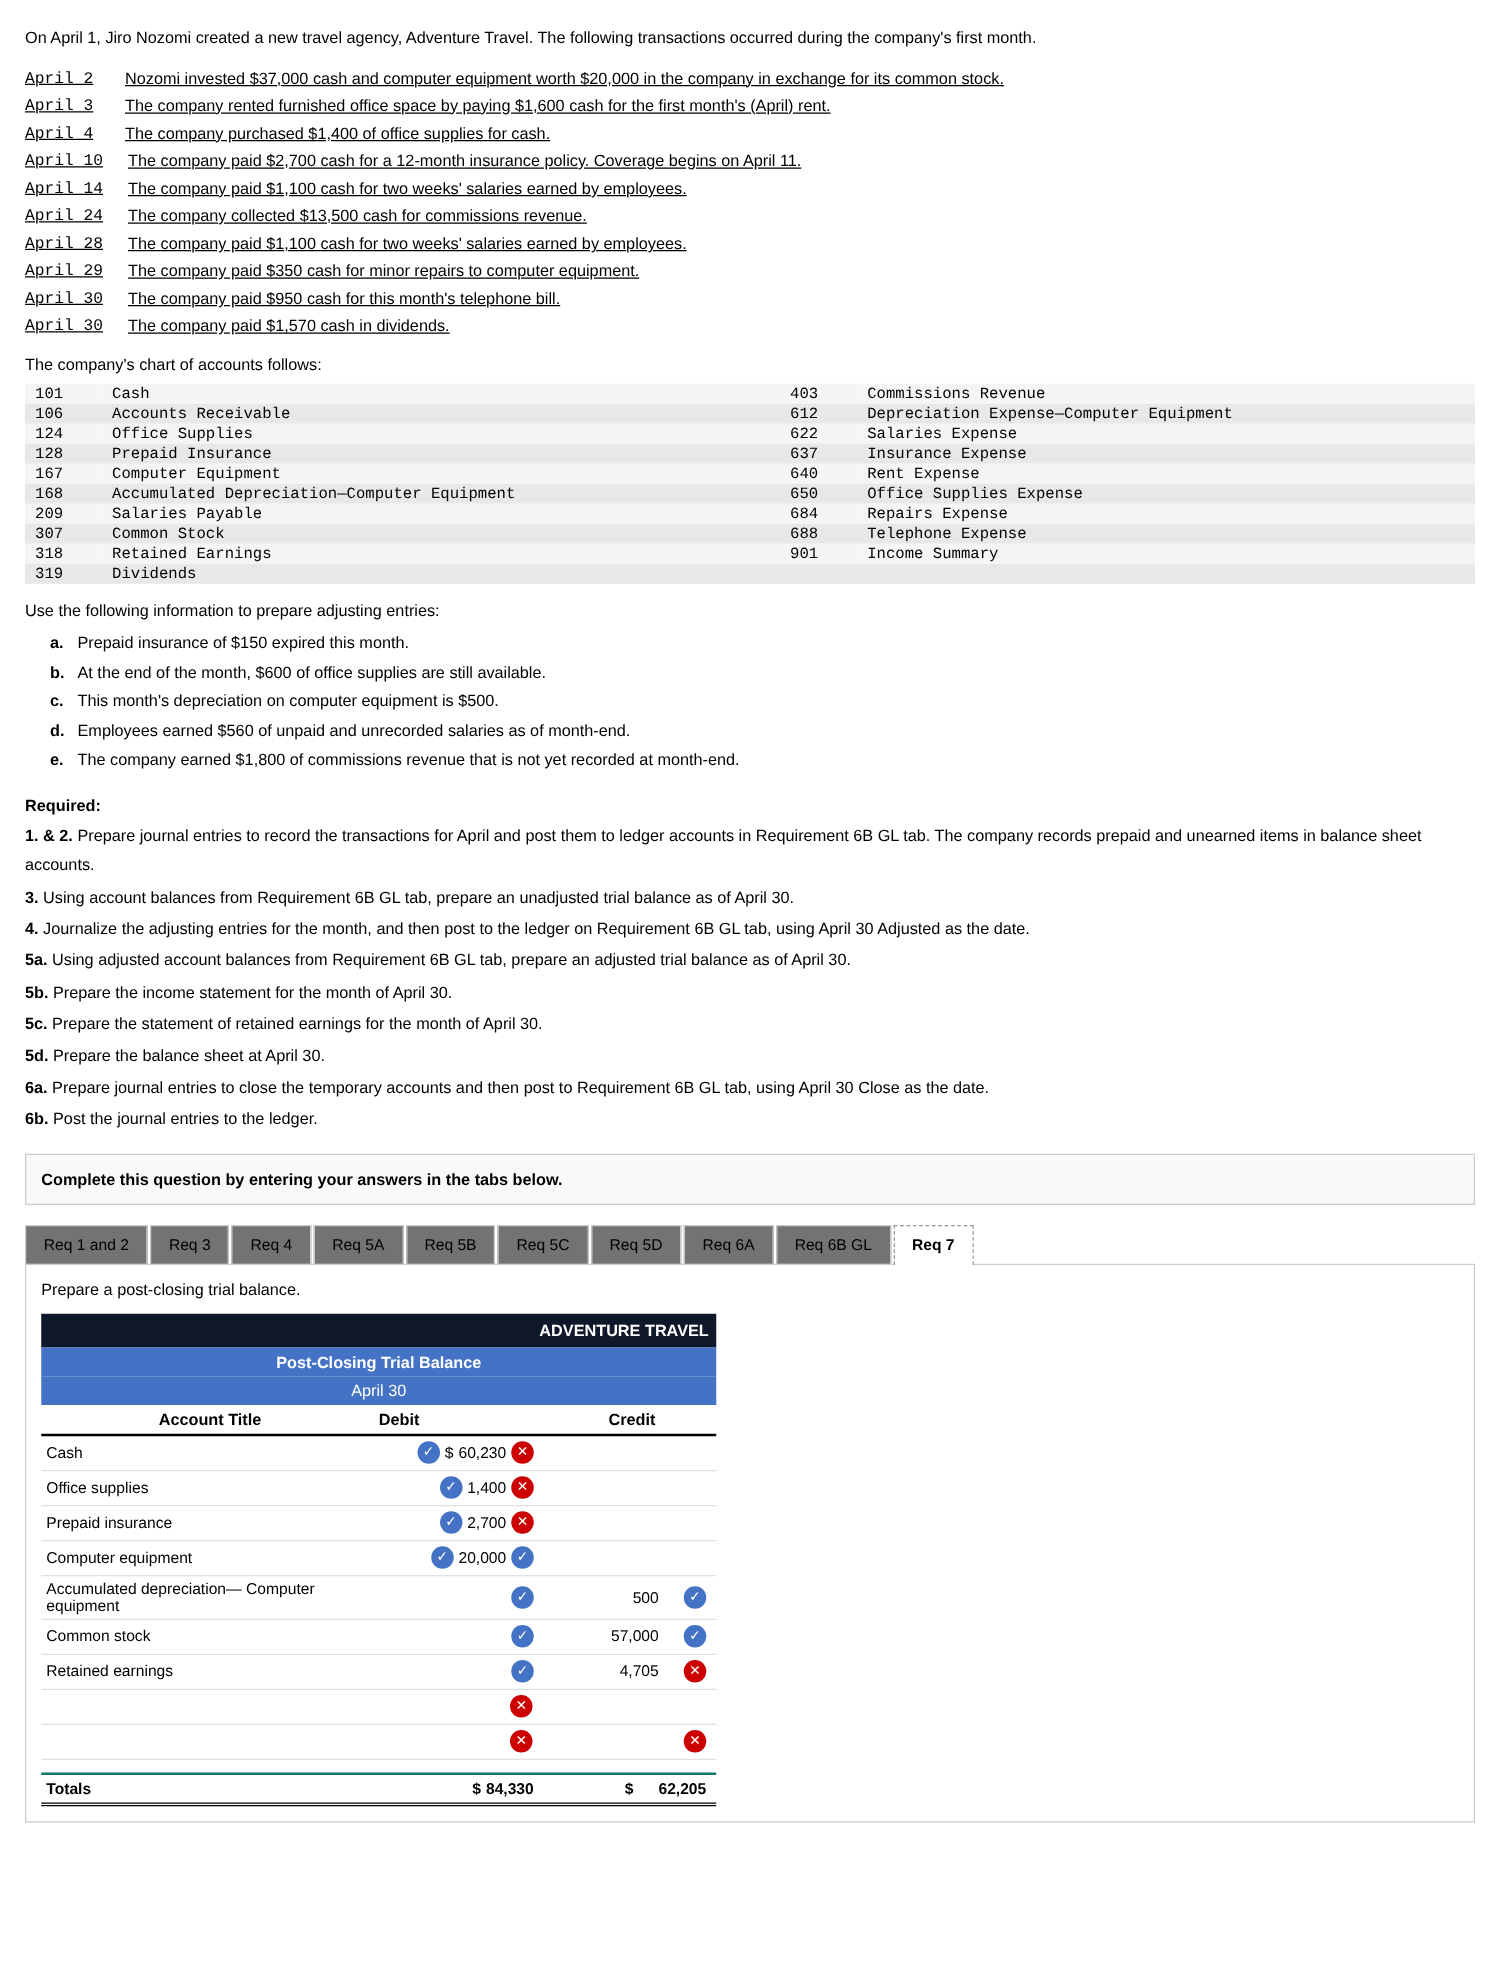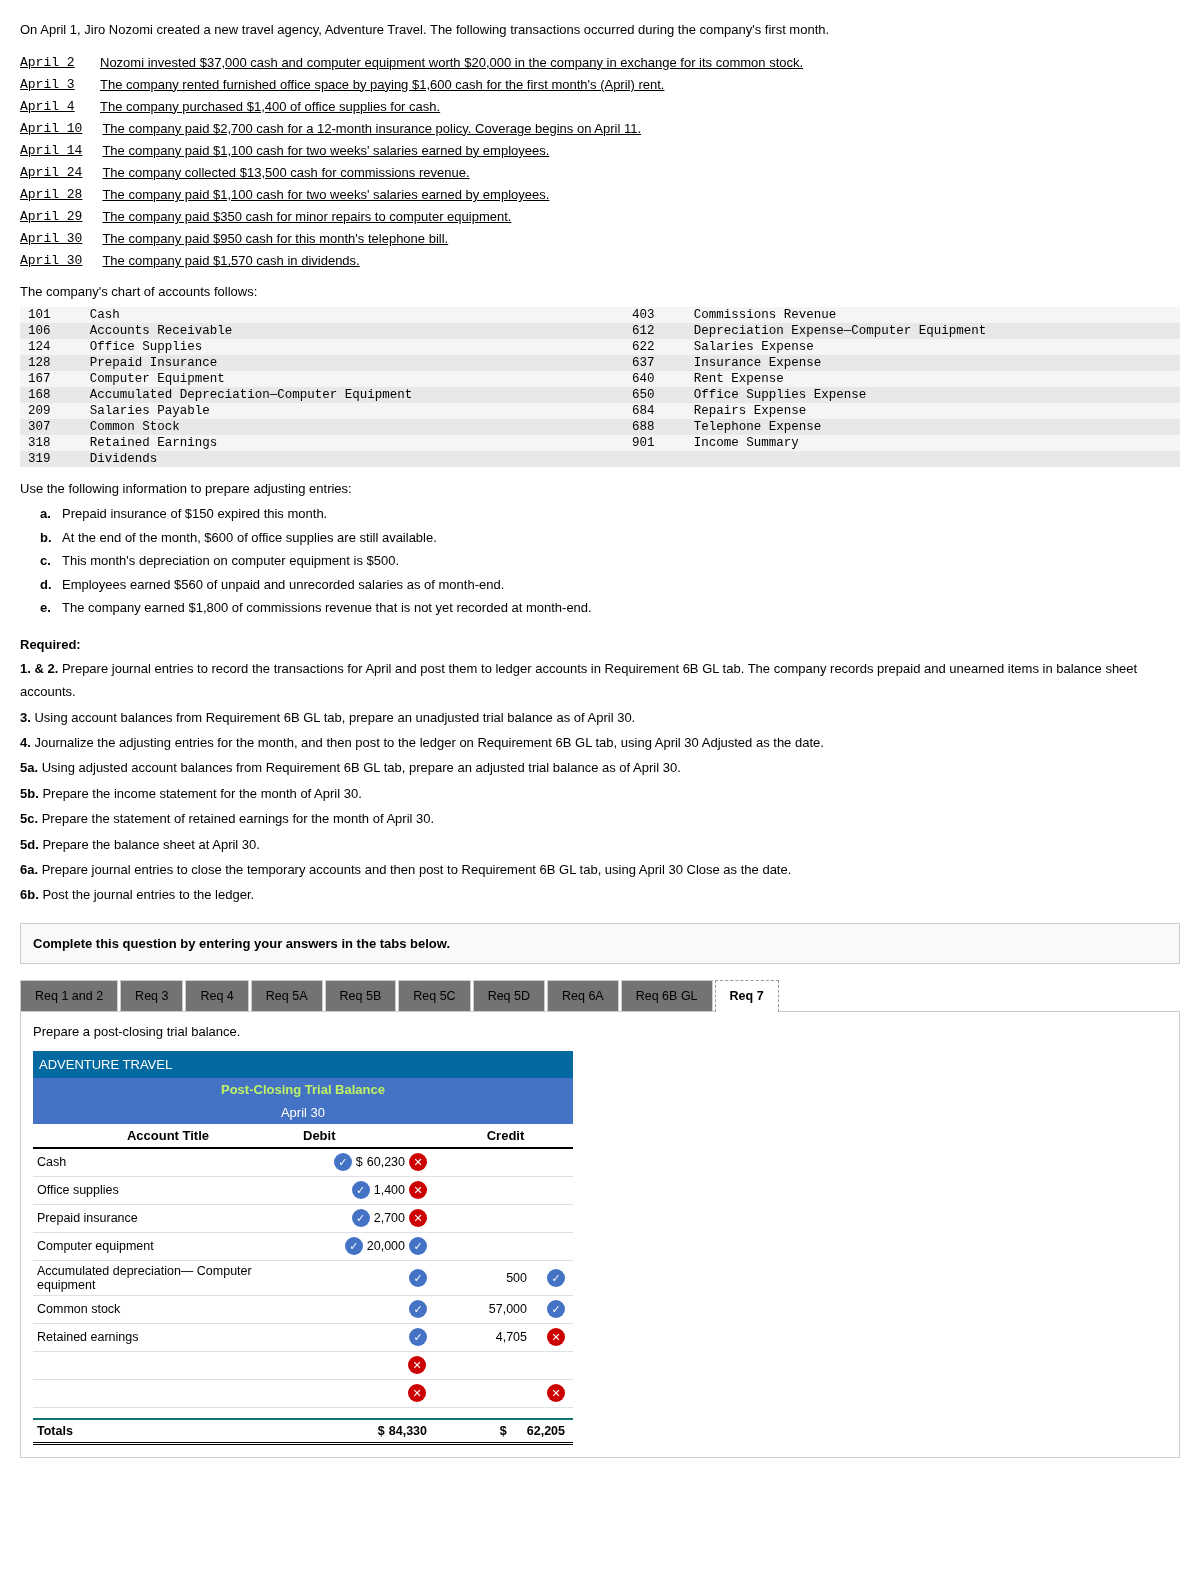--- a/index.html
+++ b/index.html
@@ -123,30 +123,30 @@
       background: #fff;
     }
     .tab-content-title {
       margin-bottom: 12px;
       font-size: 13px;
     }
     .trial-balance-table-wrap {
       width: 540px;
     }
     .tb-header {
-      background: #0369a1;
+      background: #0f172a;
       color: #fff;
-      text-align: left;
+      text-align: right;
       padding: 6px;
-      font-weight: normal;
+      font-weight: bold;
       font-size: 13px;
     }
     .tb-subheader {
       background: #4472c4;
-      color: #bef264;
+      color: #ffffff;
       text-align: center;
       padding: 4px;
       font-weight: bold;
       font-size: 13px;
     }
     .tb-date {
       background: #4472c4;
       color: #fff;
       text-align: center;
       padding: 4px;

